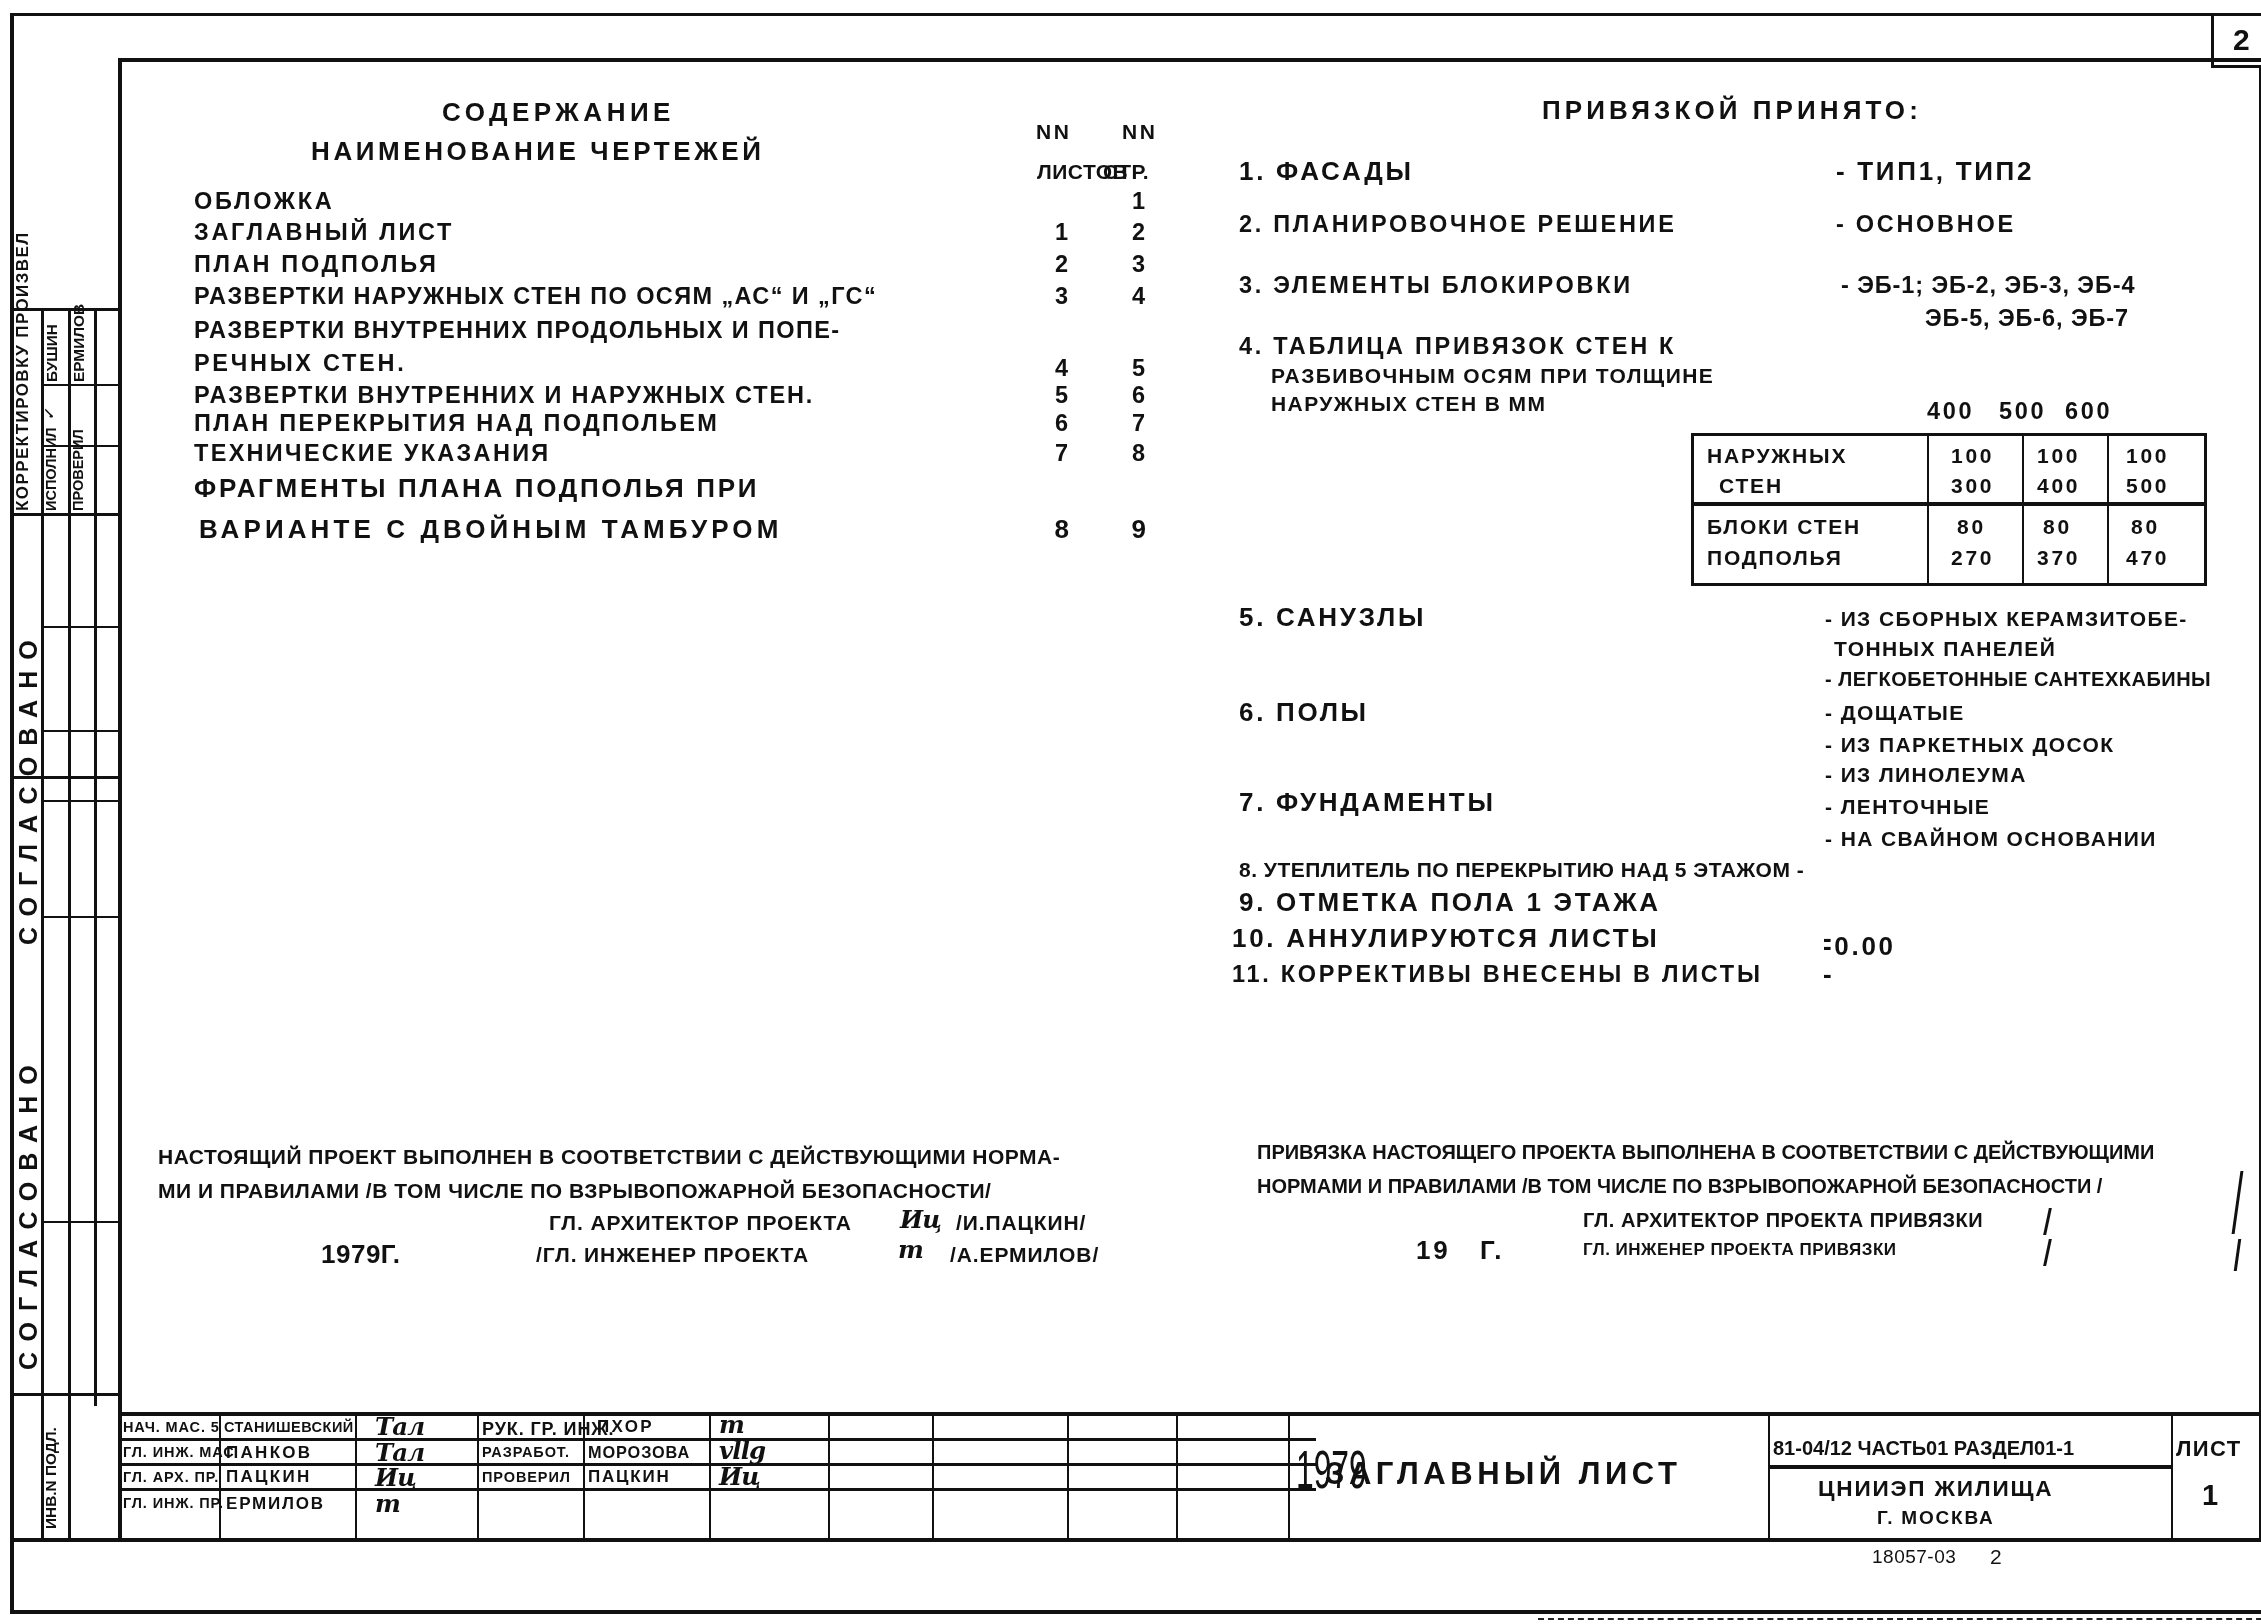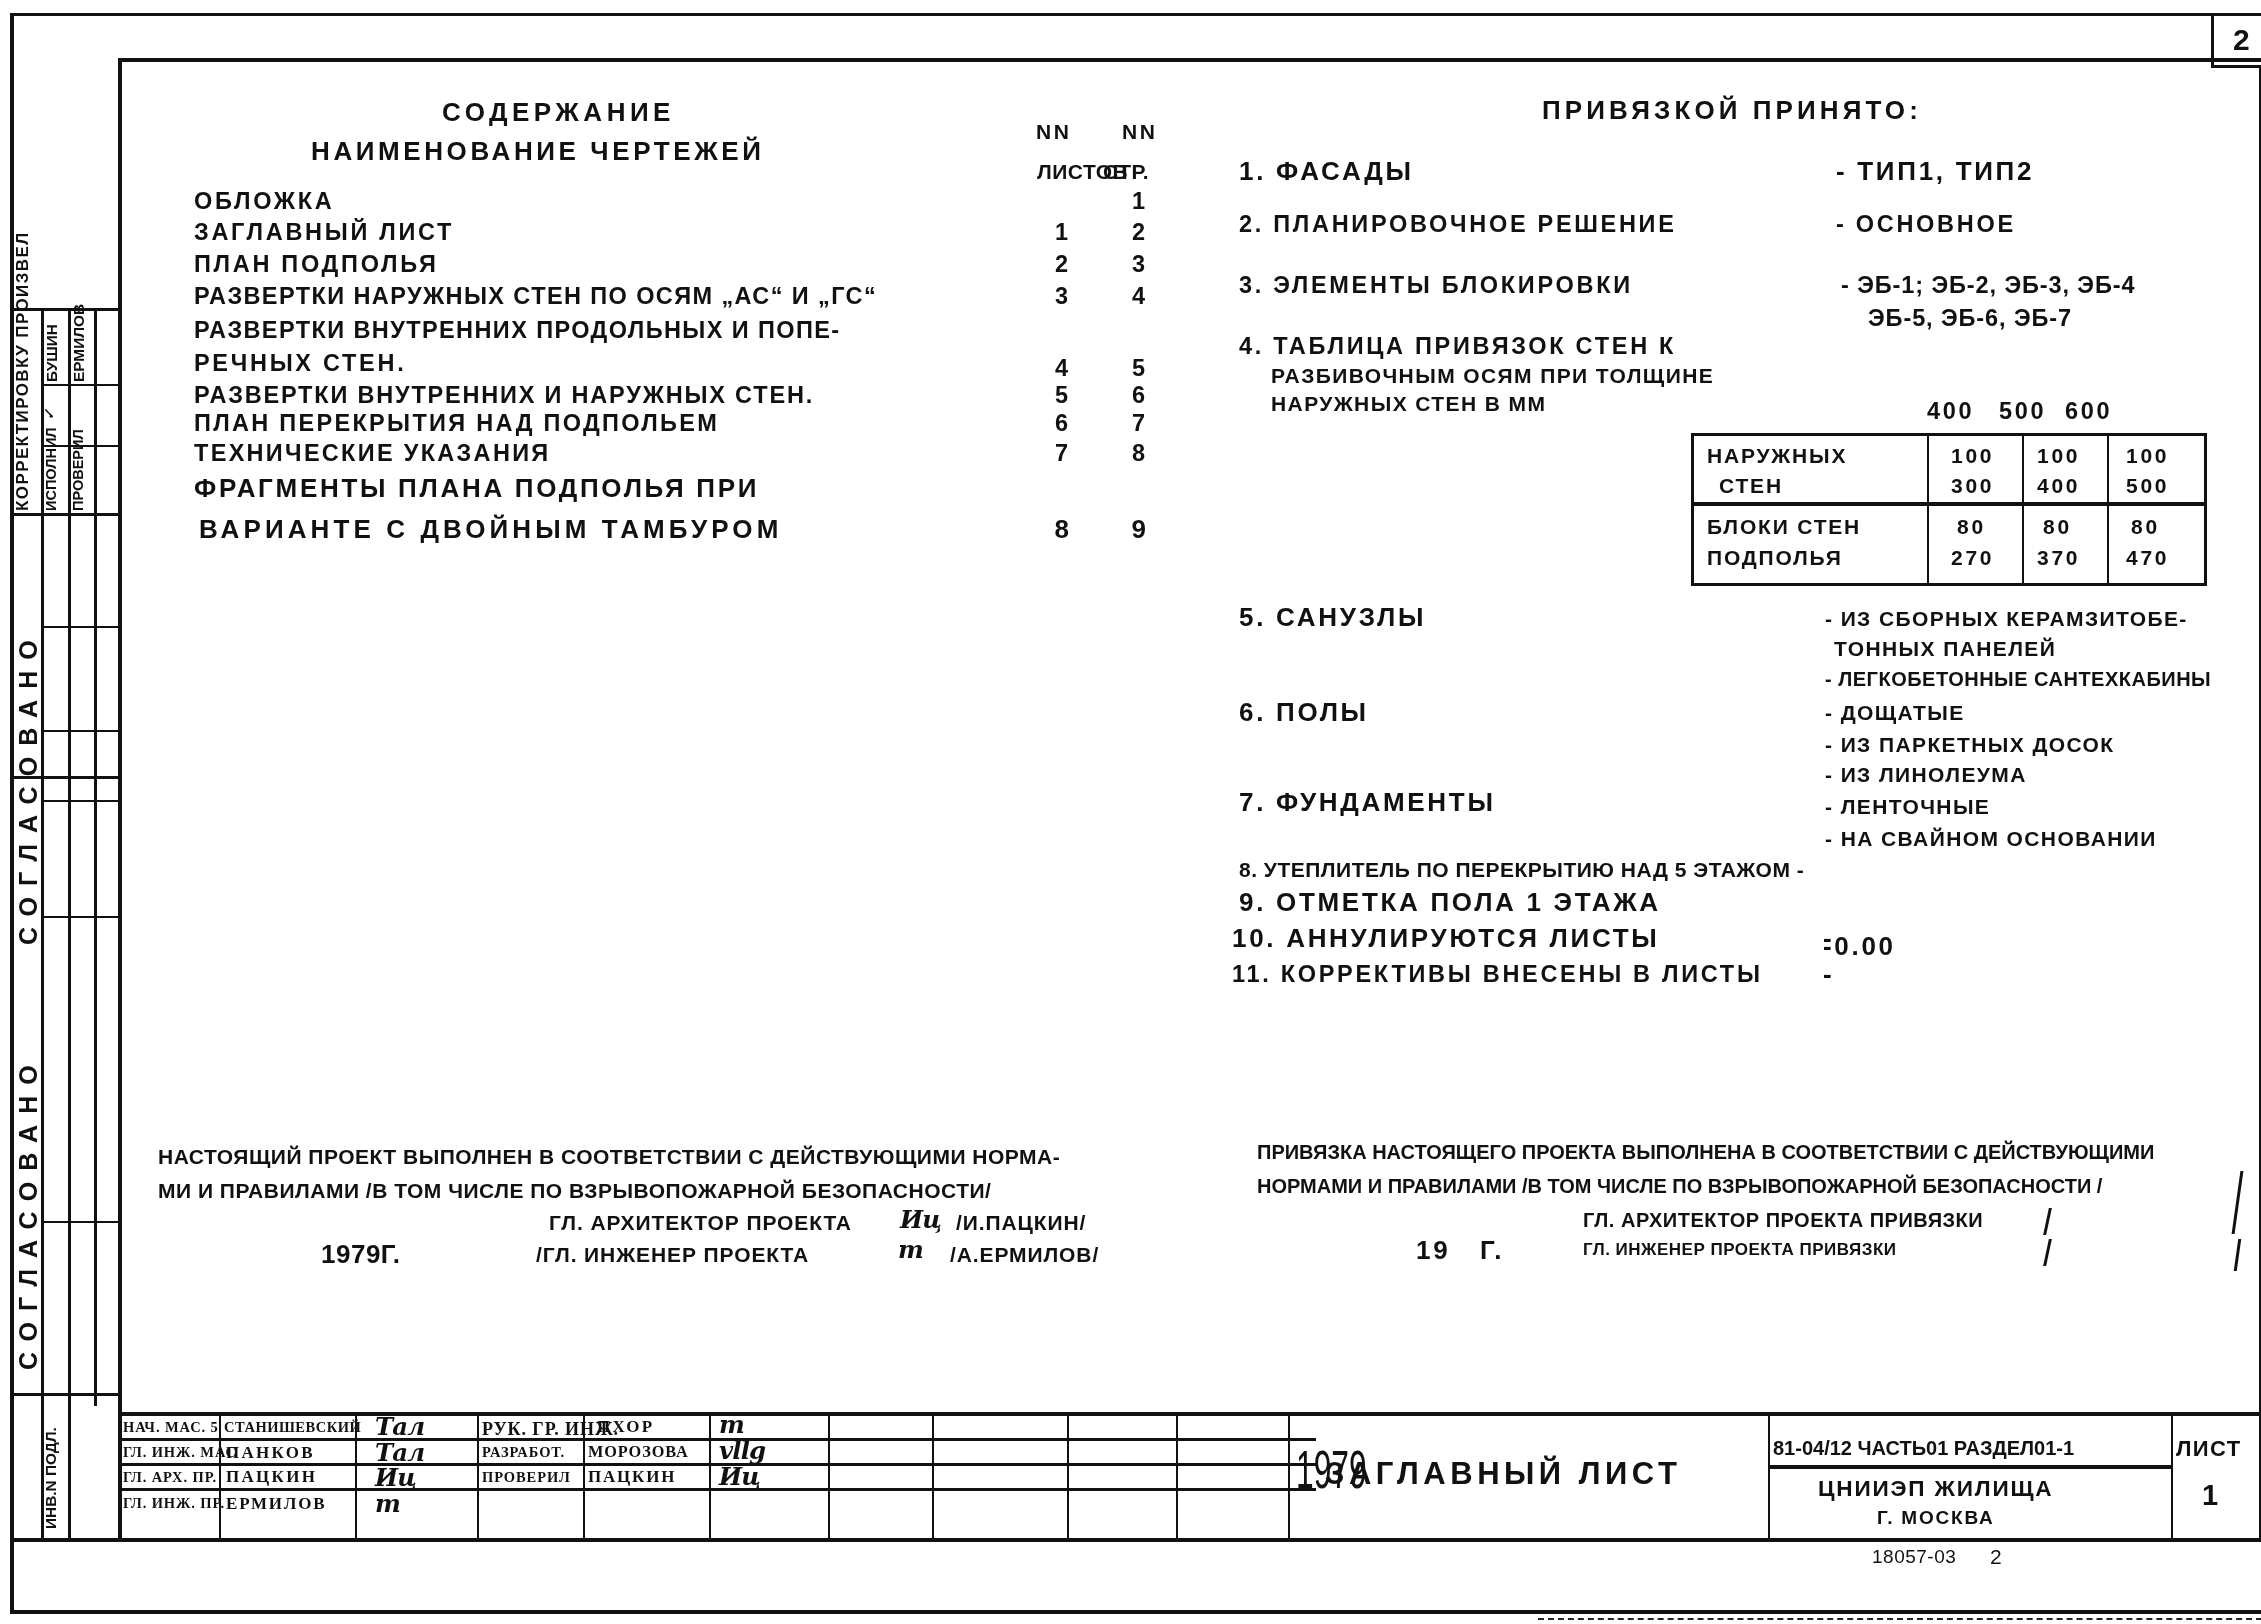--- a/index.html
+++ b/index.html
@@ -4,21 +4,21 @@
 <style>
   html, body { margin:0; padding:0; background:#ffffff; }
   body { width:2292px; height:1624px; position:relative; overflow:hidden;
          font-family:"Liberation Sans Narrow","Liberation Sans", "DejaVu Sans", sans-serif; color:#111; }
   .abs { position:absolute; }
   .line { position:absolute; background:#111; }
   .t { position:absolute; white-space:nowrap; font-weight:bold; text-transform:uppercase; letter-spacing:2.7px; line-height:1; }
   .lg { font-size:26px; }
   .md { font-size:23.5px; }
   .sm { font-size:21px; }
-  .xs { font-size:16.3px; letter-spacing:0.9px;font-family:Liberation Serif, serif; }
+  .xs { font-size:16.3px; letter-spacing:0.9px; }
   .vt { position:absolute; transform-origin:left top; transform:rotate(-90deg); white-space:nowrap; font-weight:bold; text-transform:uppercase; line-height:1; }
   .box { position:absolute; border:2.7px solid #111; box-sizing:border-box; }
   .sig { position:absolute; font-family:"DejaVu Serif", serif; font-style:italic; font-size:24.4px; font-weight:bold; letter-spacing:-0.9px; }
   .num { text-align:center; width:36px; }
 </style>
 </head>
 <body>
 
 <div class="line" style="left:10px;top:12.7px;width:2275px;height:3.6px;"></div>
 <div class="line" style="left:10px;top:12.7px;width:3.6px;height:1601px;"></div>
@@ -123,21 +123,21 @@
 
 <div>
   <div class="t lg" style="left:1239px;top:158px;">1. Фасады</div>
   <div class="t lg" style="left:1836px;top:158px;">- тип1, тип2</div>
 
   <div class="t md" style="left:1239px;top:213px;">2. Планировочное решение</div>
   <div class="t md" style="left:1836px;top:213px;">- основное</div>
 
   <div class="t md" style="left:1239px;top:274px;">3. Элементы блокировки</div>
   <div class="t md" style="left:1841px;top:274px;letter-spacing:0.9px;">- ЭБ-1; ЭБ-2, ЭБ-3, ЭБ-4</div>
-  <div class="t md" style="left:1868px;top:307px;letter-spacing:0.9px;text-align:right;">ЭБ-5, ЭБ-6, ЭБ-7</div>
+  <div class="t md" style="left:1925px;top:307px;letter-spacing:0.9px;text-align:right;">ЭБ-5, ЭБ-6, ЭБ-7</div>
 
   <div class="t md" style="left:1239px;top:335px;">4. Таблица привязок стен к</div>
   <div class="t sm" style="left:1271px;top:365px;letter-spacing:1.4px;">разбивочным осям при толщине</div>
   <div class="t sm" style="left:1271px;top:393px;letter-spacing:1.4px;">наружных стен в мм</div>
 
   <div>
     <div class="t md" style="left:1927px;top:400px;">400</div>
     <div class="t md" style="left:1999px;top:400px;">500</div>
     <div class="t md" style="left:2065px;top:400px;">600</div>
 

